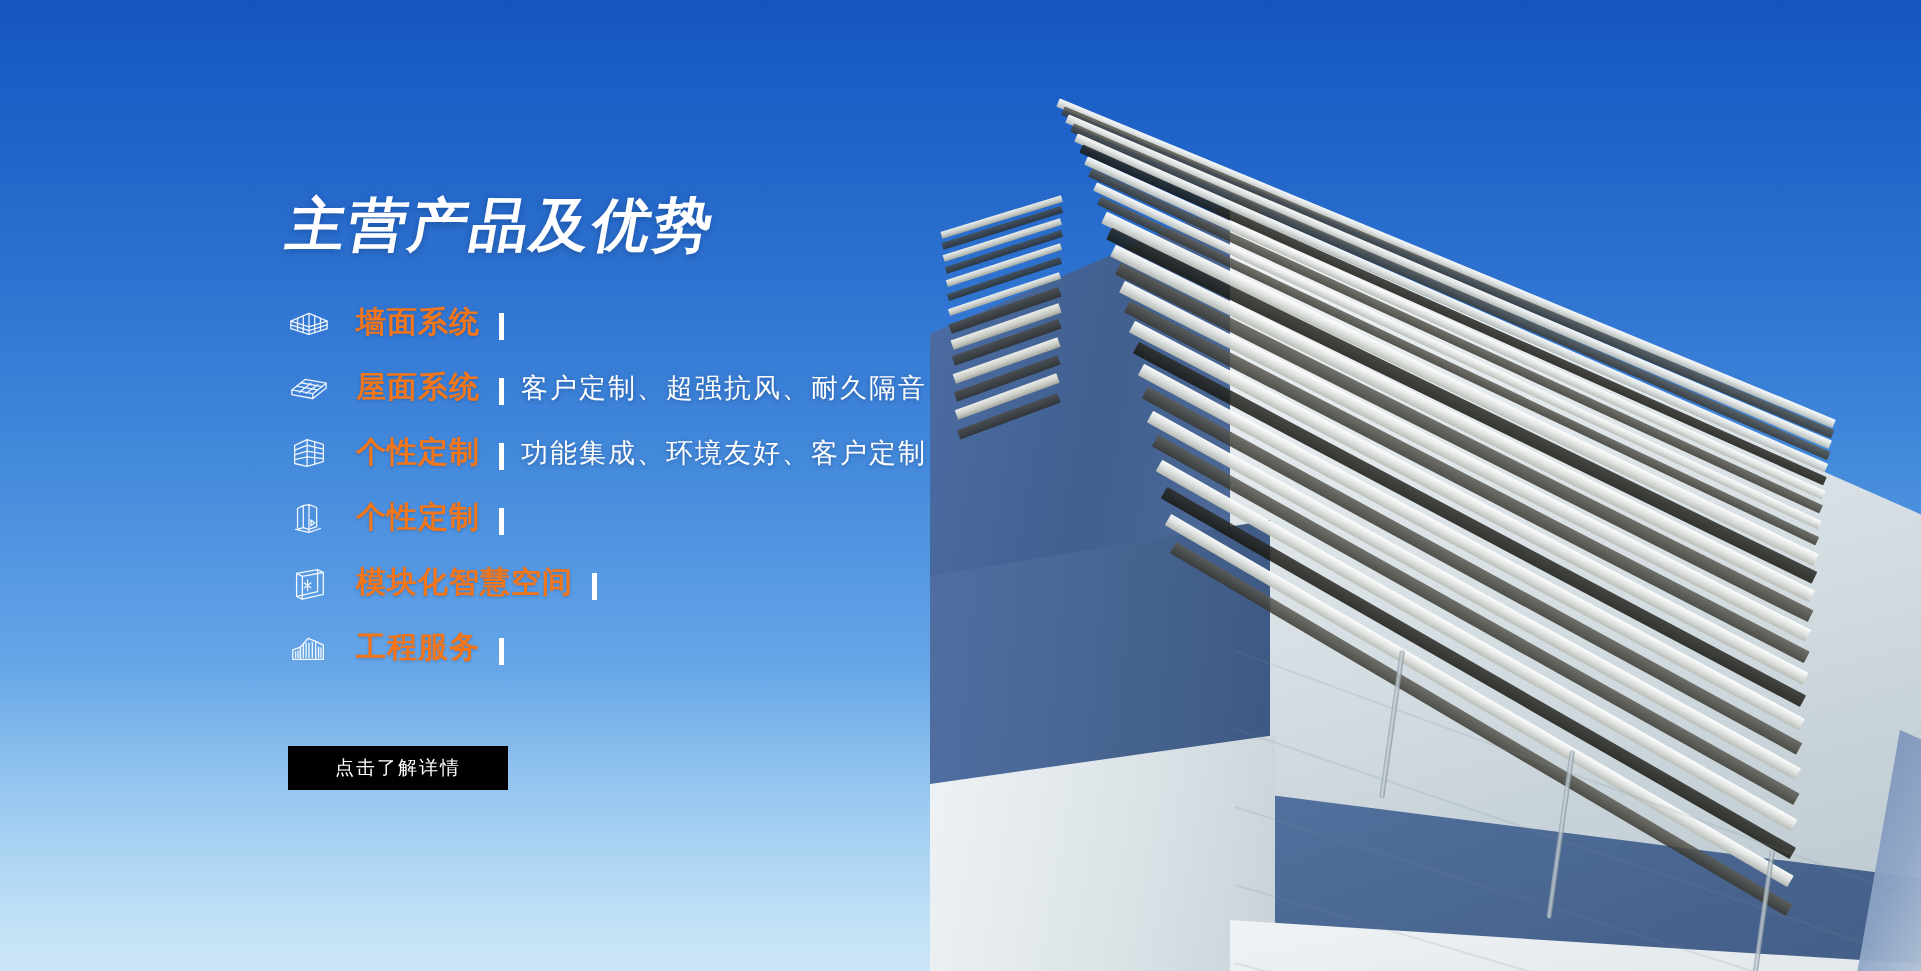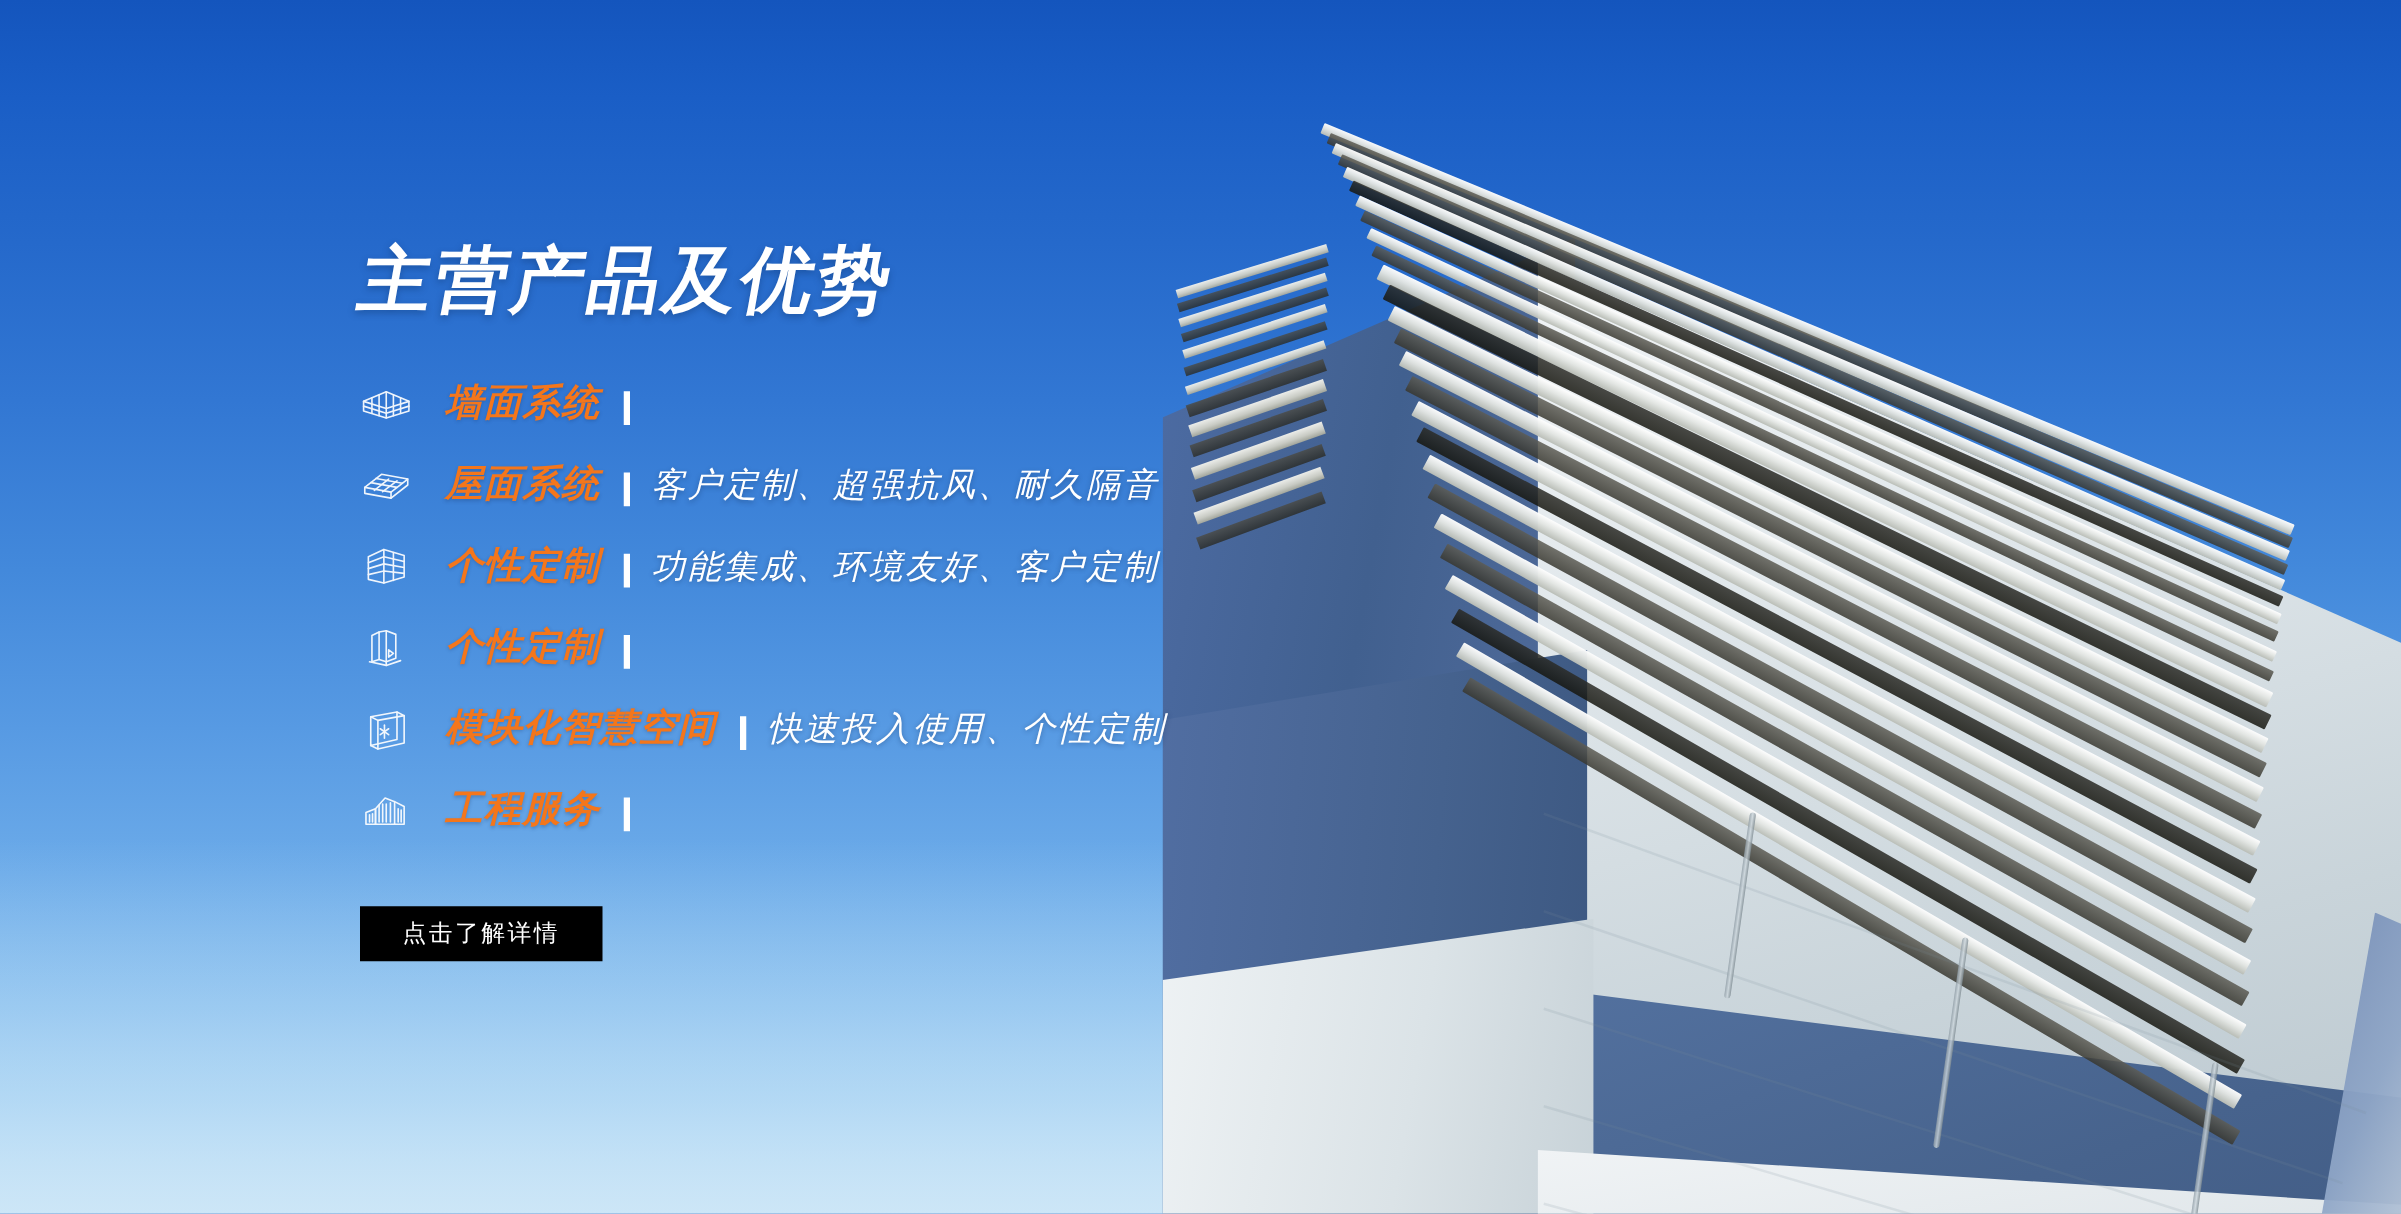--- a/index.html
+++ b/index.html
@@ -173,21 +173,20 @@
     white-space: nowrap;
   }
 
   .list { display: block; }
 
   .row {
     display: flex;
     align-items: center;
     height: 65px;
     white-space: nowrap;
-    font-style: italic;
   }
 
   .ico {
     width: 42px;
     height: 42px;
     flex: 0 0 42px;
     margin-right: 26px;
     display: flex;
     align-items: center;
     justify-content: center;
@@ -215,25 +214,25 @@
 
   .row-desc {
     font-size: 27px;
     font-weight: 400;
     color: #ffffff;
     letter-spacing: 2px;
     text-shadow: 0 1px 4px rgba(20,50,100,0.45);
   }
 
   .cta {
-    margin-top: 45px;
+    margin-top: 66px;
     display: inline-flex;
     align-items: center;
     justify-content: center;
-    width: 194px;
+    width: 220px;
     height: 44px;
     background: #000000;
     color: #ffffff;
     font-size: 19px;
     letter-spacing: 2px;
     cursor: pointer;
     border: none;
     font-family: Liberation Serif, serif;
   }
 </style>
@@ -392,21 +391,20 @@
                 <path d="M9 12 L15 15 L15 39 L9 36"></path>
                 <path d="M15 15 L37 11 L31 8"></path>
                 <path d="M37 11 L37 34 L15 39"></path>
                 <path d="M17 22 L24 27 M24 22 L17 27"></path>
                 <path d="M20.5 19 L20.5 30"></path>
               </g>
             </svg>
           </span>
           <span class="row-title">模块化智慧空间</span>
           <span class="sep"></span>
-          <span class="row-desc">快速投入使用、个性定制</span>
         </div>
         <div class="row">
           <span class="ico">
             <svg viewBox="0 0 44 44" width="44" height="44">
               <g stroke="#ffffff" fill="none" stroke-width="1.35" stroke-linejoin="round" stroke-linecap="round" opacity="0.92">
                 <path d="M5 24 L13 21 L13 34 L5 34 Z"></path>
                 <path d="M13 21 L21 12 L29 15 L29 34 L13 34 Z"></path>
                 <path d="M29 15 L37 19 L37 34 L29 34"></path>
                 <path d="M8 26 L8 32"></path>
                 <path d="M10.5 25.2 L10.5 32"></path>

